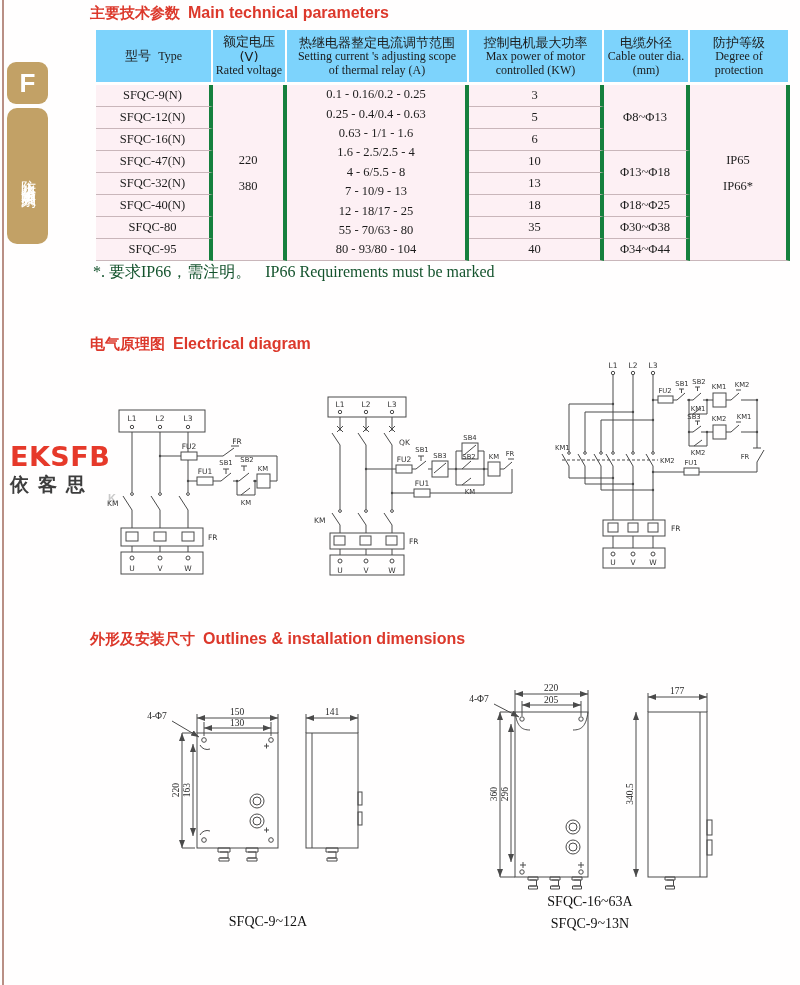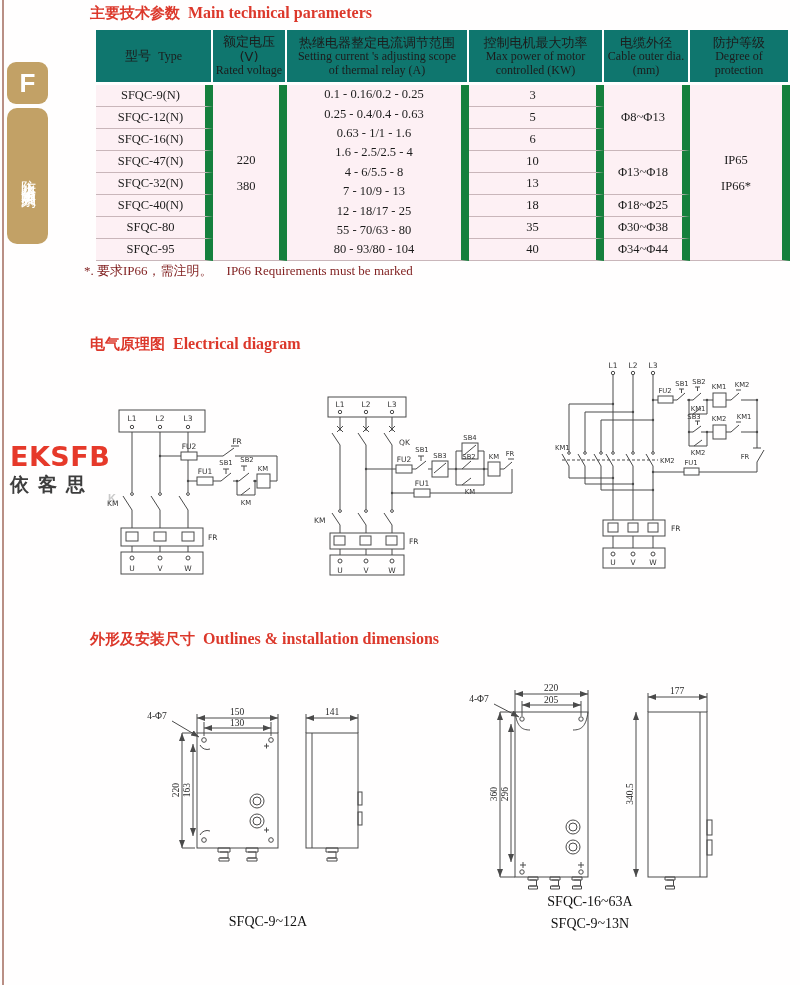--- a/index.html
+++ b/index.html
@@ -9,37 +9,37 @@
   
   .tab-f{position:absolute;left:7px;top:62px;width:41px;height:42px;background:#c2a166;
          border-radius:9px;color:#fff;font:bold 26px "Liberation Sans",sans-serif;
          display:flex;align-items:center;justify-content:center;}
   .tab-series{position:absolute;left:7px;top:108px;width:41px;height:136px;background:#c2a166;
          border-radius:10px;color:#fff;display:flex;align-items:center;justify-content:center;
          writing-mode:vertical-rl;font:15px/1.05 "DejaVu Sans",sans-serif;letter-spacing:2px;}
   
   .sec-title{position:absolute;color:#dc382b;font-family:"Liberation Sans",sans-serif;
          font-size:15px;font-weight:bold;white-space:nowrap;}
-  .sec-title .en{margin-left:8px;font-size:16px;font-family:Liberation Serif, serif;}
+  .sec-title .en{margin-left:8px;font-size:16px;}
   
   .params{position:absolute;left:96px;top:30px;border-collapse:separate;border-spacing:0;
           table-layout:fixed;width:694px;}
   .params th,.params td{padding:0;text-align:center;vertical-align:middle;
           font-family:"Liberation Serif",serif;font-size:12.5px;color:#1c1c1c;}
-  .params th{background:#0f766e;height:52px;font-weight:normal;
+  .params th{background:#7dd3fc;height:52px;font-weight:normal;
           border-right:2px solid #fff;border-bottom:3px solid #fff;}
-  .params td{background:#fdf0f4;height:21px;border-right:8px solid #15803d;
+  .params td{background:#fdf0f4;height:21px;border-right:4px solid #15803d;
           border-bottom:1px solid #c9b6ba;}
   .params .zh{font-size:13px;line-height:15px;display:block;font-family:"DejaVu Sans",sans-serif;}
   .params .enl{font-size:12px;line-height:13.5px;display:block;}
   .vcell div{line-height:26px;}
   .thermal div{line-height:19.4px;font-size:12.5px;}
   .prot div{line-height:26px;}
   
-  .footnote{position:absolute;left:84px;top:262px;font-size:13px;color:#7f1d1d;}
+  .footnote{position:absolute;left:93px;top:262px;font-size:16px;color:#14532d;}
   .footnote .en{margin-left:14px;}
   
   .logo{position:absolute;left:10px;top:444px;width:110px;}
   .logo .brand{color:#e6392a;font:bold 27px/26px "DejaVu Sans",sans-serif;letter-spacing:.5px;}
   .logo .cjk{color:#3d3d3d;font:bold 19px/22px "DejaVu Sans",sans-serif;letter-spacing:9px;margin-top:3px;white-space:nowrap;}
   .logo .wm{position:absolute;left:98px;top:48px;color:#c9c9c9;font:bold 11px "Liberation Sans",sans-serif;}
   
   svg{position:absolute;overflow:visible;}
   svg .w{stroke:#4a4a4a;stroke-width:1;fill:none;}
   svg .fw{stroke:#4a4a4a;stroke-width:1;fill:#fff;}

